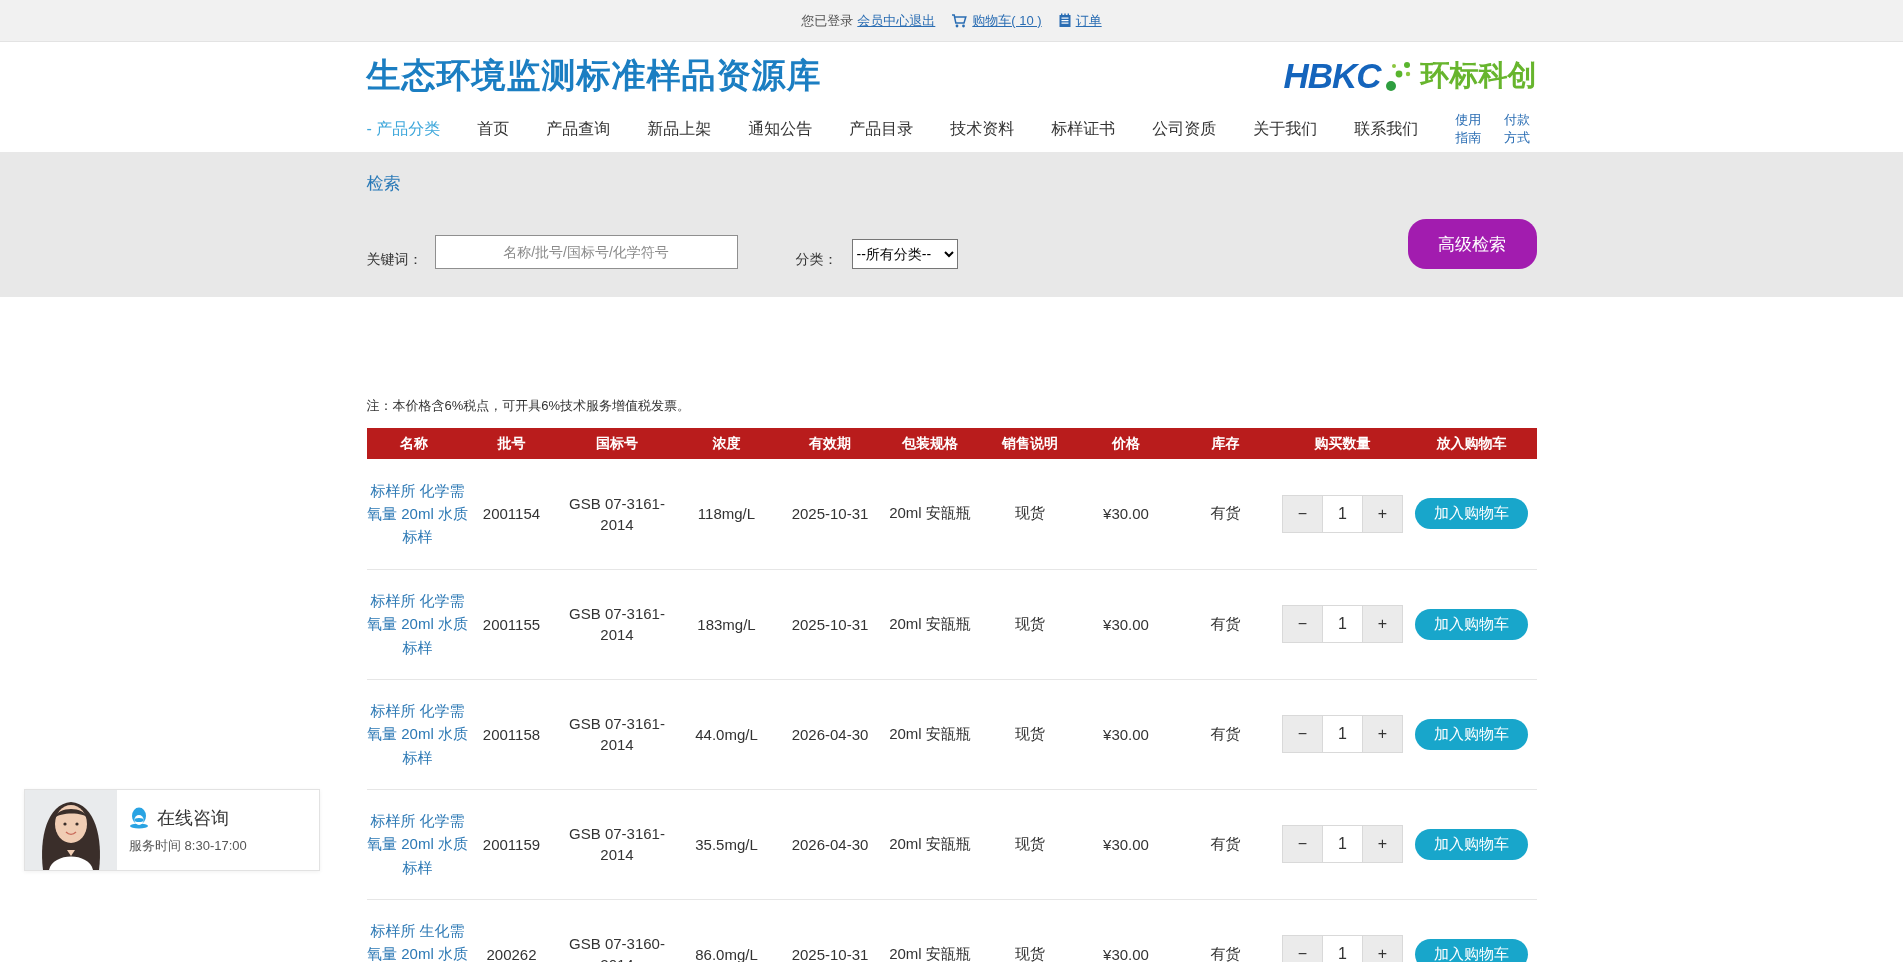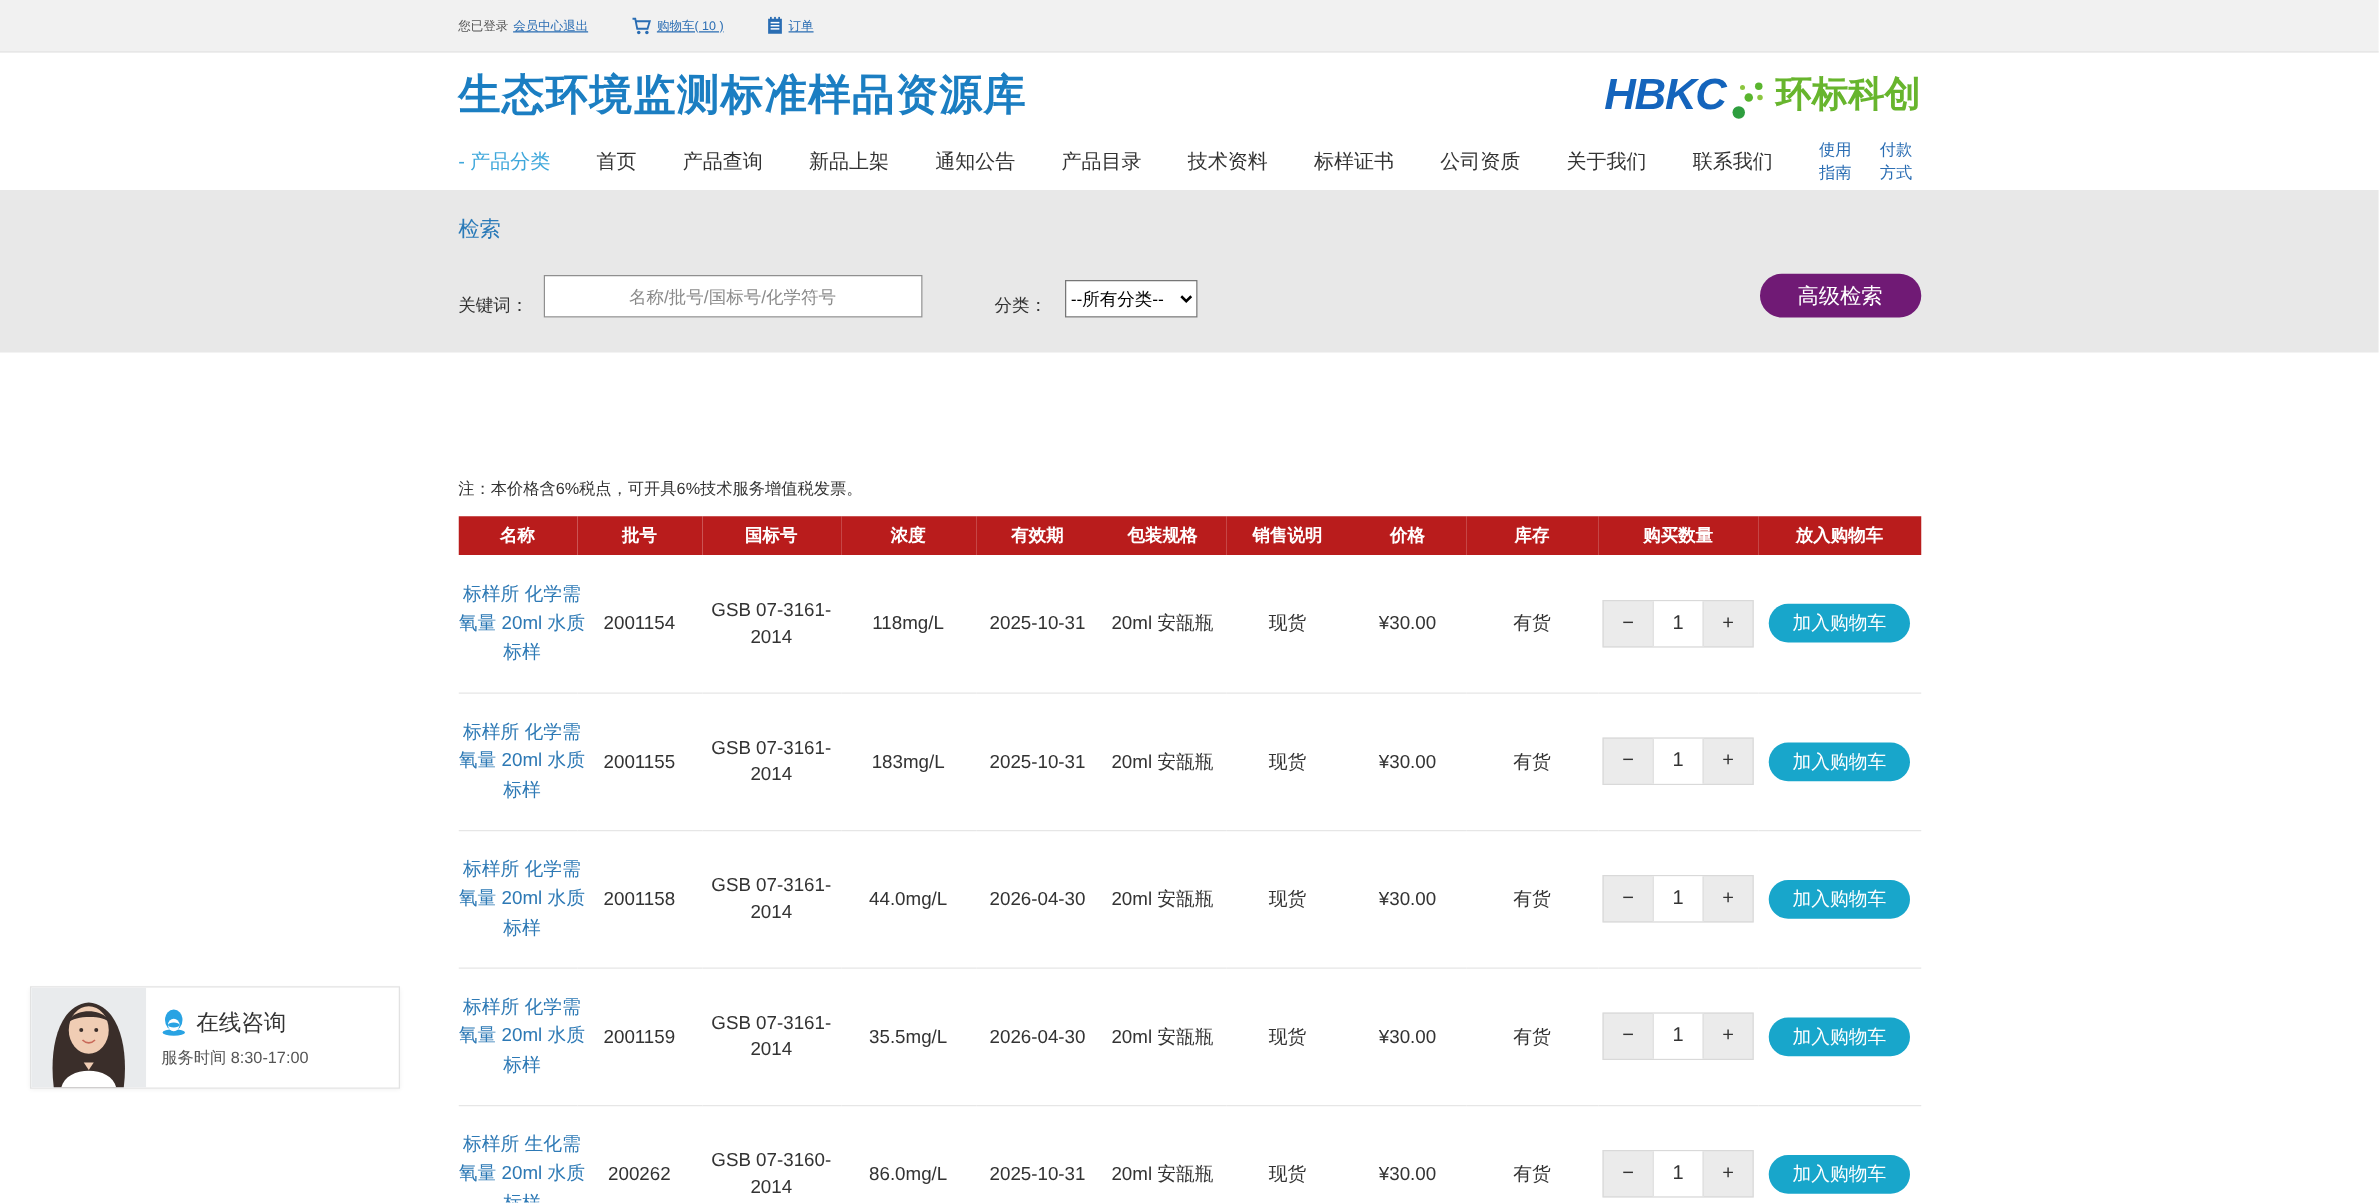--- a/index.html
+++ b/index.html
@@ -5,47 +5,47 @@
   * { box-sizing: border-box; }
   html,body { margin:0; padding:0; }
   body {
     width:1903px; height:962px; overflow:hidden; position:relative;
     background:#fff; font-family:"Liberation Sans","DejaVu Sans",sans-serif; color:#333;
   }
   .inner { width:1170px; margin:0 auto; }
 
   
   .topbar { height:42px; background:#f1f1f1; border-bottom:1px solid #e3e3e3; }
-  .topbar-inner { display:flex; justify-content:flex-start; align-items:center; height:100%; gap:34px; font-size:10px; color:#555; }
+  .topbar-inner { display:flex; justify-content:center; align-items:center; height:100%; gap:16px; font-size:13px; color:#555; }
   .topbar a, .blue-link { color:#2a6db3; text-decoration:underline; cursor:pointer; }
   .top-item { display:flex; align-items:center; gap:4px; }
 
   
   .header-inner { padding-top:4px; }
   .title-row { display:flex; justify-content:space-between; align-items:center; height:60px; }
   .site-title { font-size:34px; font-weight:bold; color:#1b7ec2; letter-spacing:1px; }
-  .logo { display:flex; align-items:flex-end; gap:4px;margin-left:27px; }
+  .logo { display:flex; align-items:center; gap:4px;margin-left:27px; }
   .hbkc { font-size:35px; font-style:italic; font-weight:bold; color:#1464bc; letter-spacing:-1px; }
   .logo-cn { font-size:29px; font-weight:bold; color:#67b52d; margin-left:6px; }
   .nav-row { display:flex; align-items:center; height:46px; font-size:16px; color:#333; gap:37px; }
   .nav-item { cursor:pointer; white-space:nowrap; }
   .nav-active { color:#3ea7db; }
   .nav-side { margin-left:auto; font-size:13px; display:flex; gap:16px; }
   .nav-side span { color:#2a6db3; cursor:pointer; }
 
   
   .search-band { background:#e8e8e8; padding:20px 0 28px; }
   .search-title { font-size:17px; color:#2a7ab8; margin-bottom:24px; }
   .search-row { display:flex; align-items:flex-end; }
   .field-label { font-size:14px; color:#333; white-space:nowrap; }
   .kw-input { width:303px; height:34px; border:1px solid #8f8f8f; text-align:center; font-size:14px; margin-left:12px; background:#fff; color:#333; }
   .kw-input::placeholder { color:#8a8a8a; }
   .cat-label { margin-left:58px; }
   .cat-select { height:30px; width:106px; margin-left:14px; font-size:14px; border:1px solid #767676; background:#fff; }
-  .adv-btn { margin-left:auto; background:#701a75; color:#fff; border:none; border-radius:18px; width:129px; height:35px; font-size:17px; cursor:pointer; }
+  .adv-btn { margin-left:auto; background:#a21caf; color:#fff; border:none; border-radius:18px; width:129px; height:50px; font-size:17px; cursor:pointer; }
 
   
   .note { margin-top:100px; font-size:13px; color:#333; margin-bottom:13px; }
   table { width:1170px; border-collapse:collapse; table-layout:fixed; }
   thead th { background:#b91c1c; color:#fff; height:31px; font-size:14px; font-weight:bold; text-align:center; }
   tbody td { height:110px; border-bottom:1px solid #e6e6e6; text-align:center; font-size:15px; color:#333; vertical-align:middle; padding:0; }
   .name-link { color:#2d79b5; line-height:1.55; display:inline-block; width:102px; cursor:pointer; }
   .gsb { line-height:1.4; display:inline-block; width:96px; }
   .stepper { display:inline-flex; border:1px solid #d9d9d9; background:#ebebeb; height:38px; width:121px; align-items:stretch; }
   .stepper .st-btn { flex:1; border:none; background:transparent; font-size:16px; color:#333; cursor:pointer; padding:0; }

